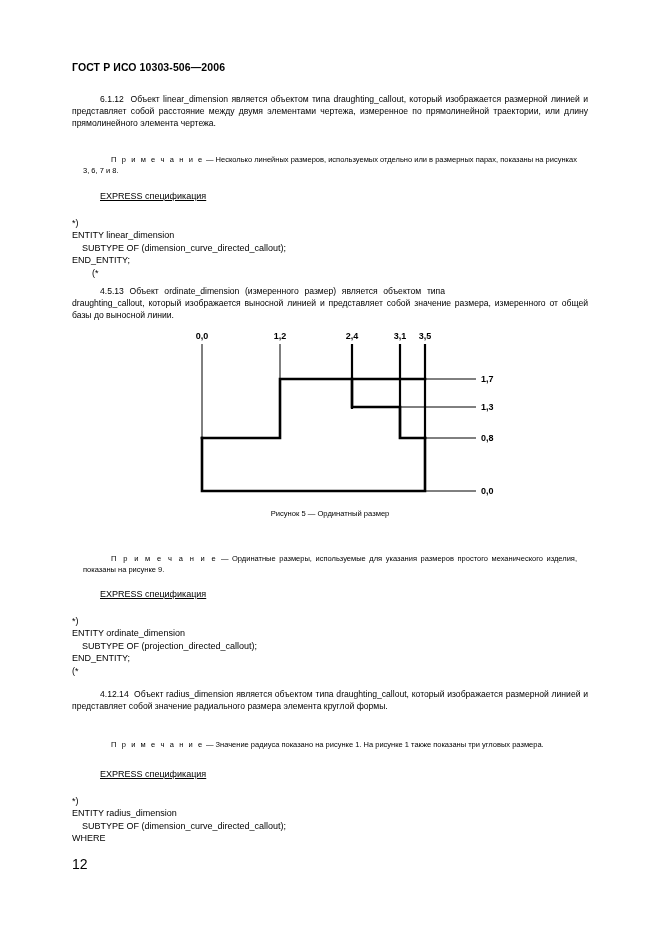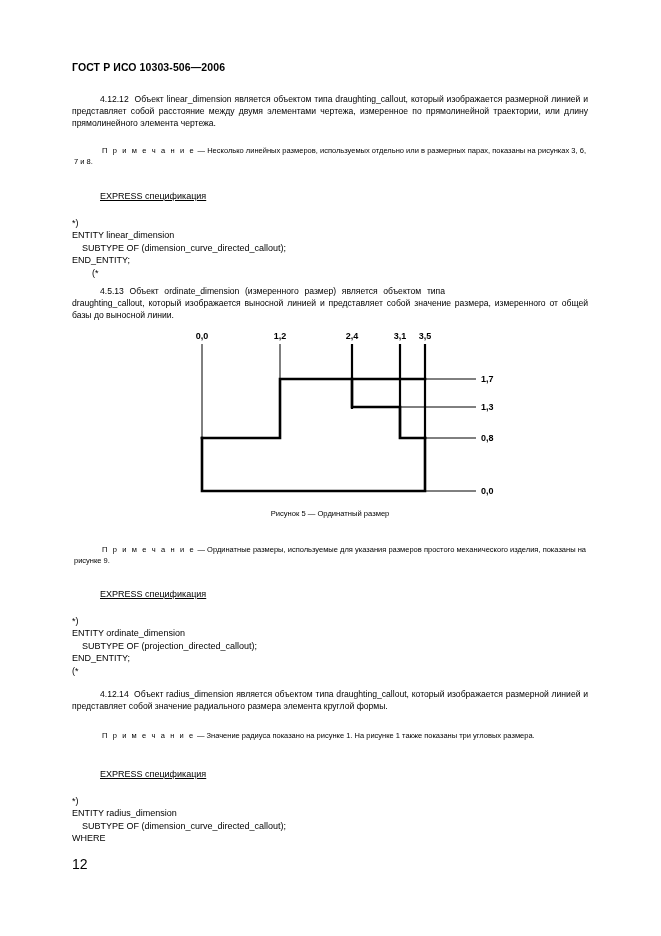--- a/index.html
+++ b/index.html
@@ -41,21 +41,21 @@
     text-align: justify;
     text-justify: inter-word;
   }
   p.para.indent {
     text-indent: 28px;
   }
   .note {
     font-size: 7.5px;
     line-height: 11.4px;
     text-align: justify;
-    margin: 2px;
+    margin: 11px;
     text-indent: 28px;
   }
   .sp {
     letter-spacing: 1.6px;
   }
   b { font-weight: normal; }
   .express-head {
     font-size: 9px;
     margin-left: 28px;
     text-decoration: underline;
@@ -95,21 +95,21 @@
 </style>
 </head>
 <body>
 
 <div class="page">
 
   <div class="doc-header">ГОСТ Р ИСО 10303-506—2006</div>
 
   <div class="body-col" style="top:92px;">
     <p class="para indent">
-      <span>4.12.12</span><span>&nbsp;&nbsp;</span><span>Объект </span><b>linear_dimension</b><span> является объектом типа </span><b>draughting_callout</b><span>, который изображается размерной линией и представляет собой расстояние между двумя элементами чертежа, измеренное по прямолинейной траектории, или длину прямолинейного элемента чертежа.</span>
+      <span>6.1.12</span><span>&nbsp;&nbsp;</span><span>Объект </span><b>linear_dimension</b><span> является объектом типа </span><b>draughting_callout</b><span>, который изображается размерной линией и представляет собой расстояние между двумя элементами чертежа, измеренное по прямолинейной траектории, или длину прямолинейного элемента чертежа.</span>
     </p>
   </div>
 
   <div class="body-col" style="top:142px;">
     <p class="note">
       <span class="sp">П р и м е ч а н и е</span><span> — Несколько линейных размеров, используемых отдельно или в размерных парах, показаны на рисунках 3, 6, 7 и 8.</span>
     </p>
   </div>
 
   <div class="body-col" style="top:184px;">

